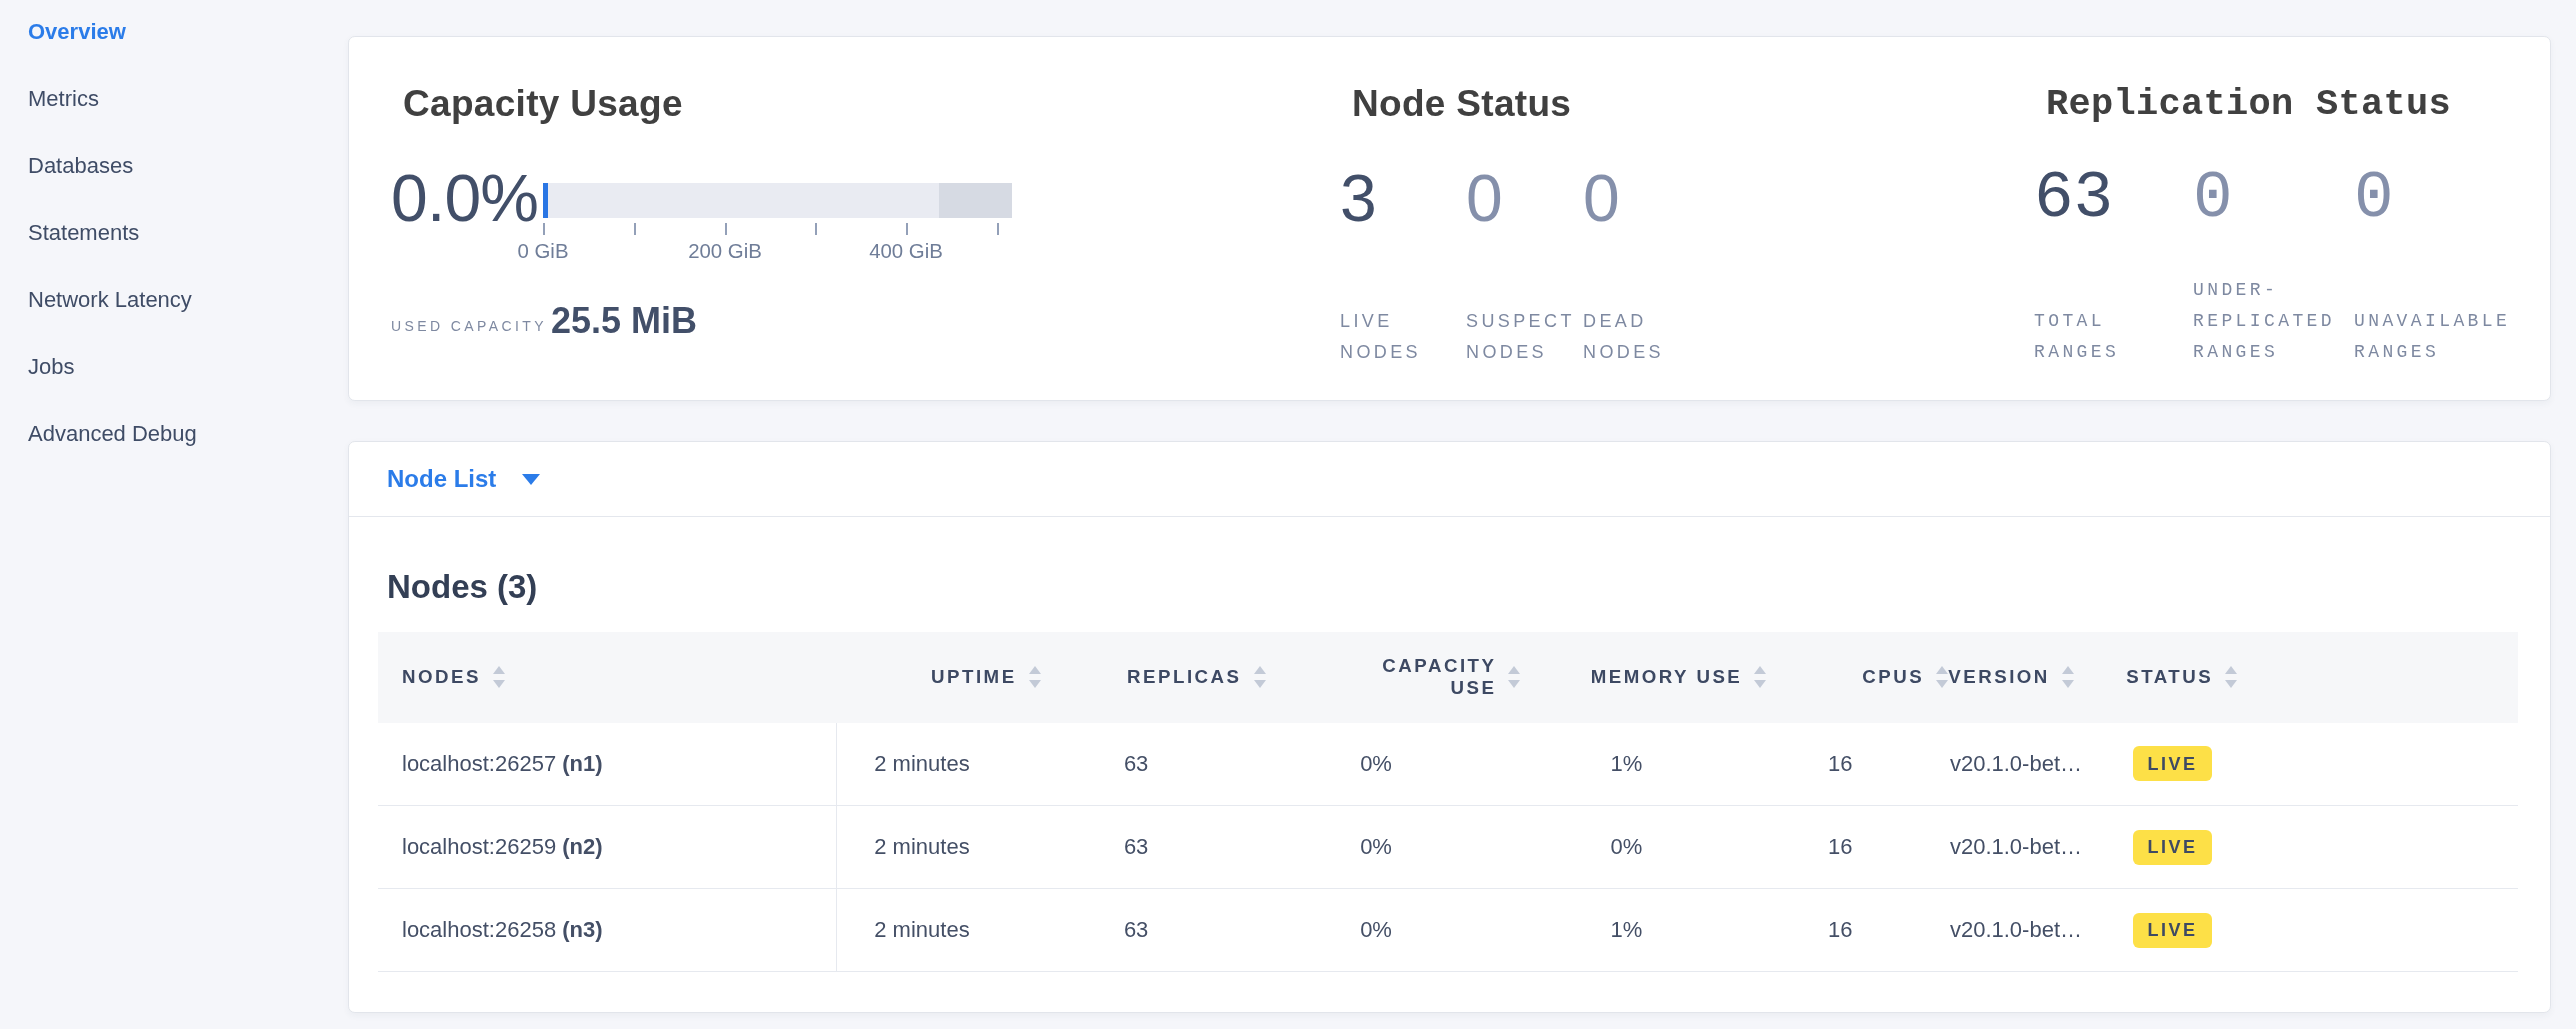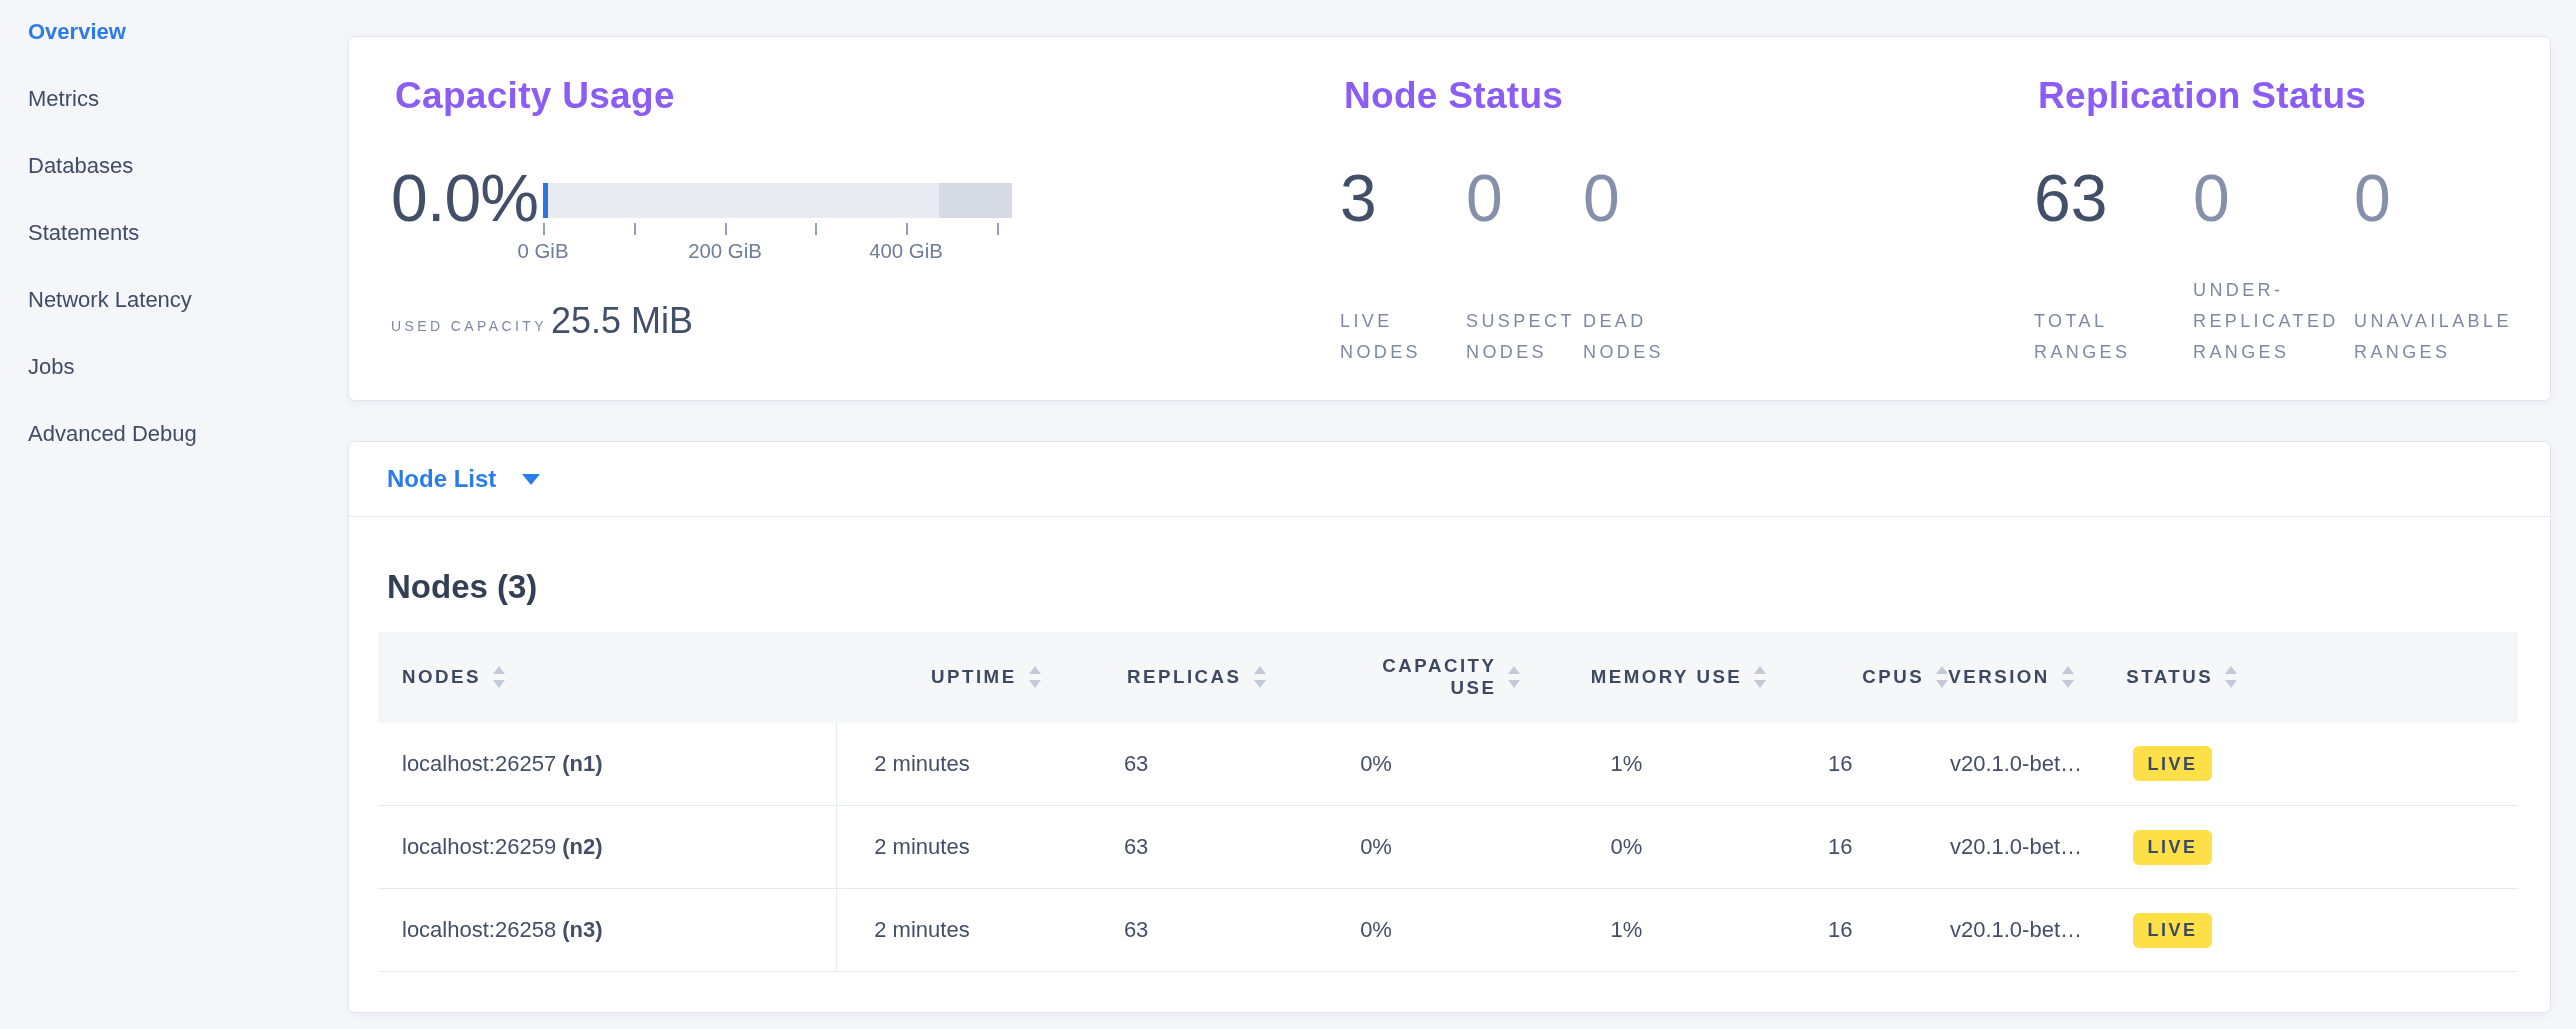--- a/index.html
+++ b/index.html
@@ -25,41 +25,41 @@
     position:absolute; left:348px; width:2203px; background:#ffffff;
     border:1.7px solid #e2e5eb; border-radius:6.8px;
     box-shadow:0 2.5px 6.8px rgba(60,70,100,0.05);
   }
   .summary-card { top:36px; height:365px; }
   .nodes-card   { top:441px; height:572px; }
 
   .sec { position:absolute; top:0; height:100%; }
   .sec-capacity { left:42px;  width:942px; }
   .sec-nodes    { left:991px; width:679px; }
-  .sec-repl     { left:1685px; width:509px; }
-  .sec-title { position:absolute; top:34px; margin:4px; font-size:37px; font-weight:600; color:#8b5cf6; letter-spacing:0.3px; }
+  .sec-repl     { left:1685px; width:509px;font-family:Liberation Mono, monospace; }
+  .sec-title { position:absolute; top:34px; margin:12px; font-size:37px; font-weight:600; color:#404040; letter-spacing:0.3px; }
 
   
   .gauge-row { position:absolute; top:127px; left:0; display:flex; }
   .capacity-pct { width:152px; font-size:66px; font-weight:500; line-height:1.05; color:#424f69; letter-spacing:-0.8px; }
   .gauge { position:relative; width:469px; padding-top:18.7px; }
   .gauge-bar { position:relative; height:35px; background:#e9ebf2; }
   .gauge-dark { position:absolute; right:0; top:0; height:100%; width:15.5%; background:#d6dae3; }
   .gauge-used { position:absolute; left:0; top:0; height:100%; width:5.1px; background:#2a76e4; }
   .gauge-ticks { position:relative; height:15.3px; margin-top:3.4px; }
   .gauge-tick { position:absolute; top:1.7px; width:1.7px; height:12.7px; background:#93a0b8; }
   .gauge-labels { position:relative; height:25.5px; margin-top:3.4px; font-size:20.4px; color:#6f7d98; }
   .gauge-label { position:absolute; transform:translateX(-50%); white-space:nowrap; }
 
   
   .capacity-stats { position:absolute; top:266px; left:0; display:flex; align-items:flex-end; }
   .cstat { display:flex; align-items:flex-end; }
   .cstat + .cstat { margin-left:126px; }
   .cstat-label { width:160px; font-size:14px; letter-spacing:3.4px; line-height:31px; color:#7e89a1; }
-  .cstat-value { font-size:36px; font-weight:400; color:#424f69; line-height:1; padding-bottom:3.4px; white-space:nowrap; }
+  .cstat-value { font-size:36px; font-weight:700; color:#424f69; line-height:1; padding-bottom:3.4px; white-space:nowrap; }
 
   
   .big-stats { position:absolute; top:127px; left:0; display:flex; }
   .bstat { position:relative; height:204px; }
   .bstat-value { font-size:66px; line-height:1.05; font-weight:500; color:#424f69; }
   .bstat.muted .bstat-value { color:#8590ab; }
   .bstat-label { position:absolute; left:0; bottom:0; font-size:18px; letter-spacing:3.4px; line-height:31px; color:#7e89a1; }
   .l-narrow { max-width:112px; } .l-mid { max-width:143px; } .l-wide { max-width:191px; }
 
   

